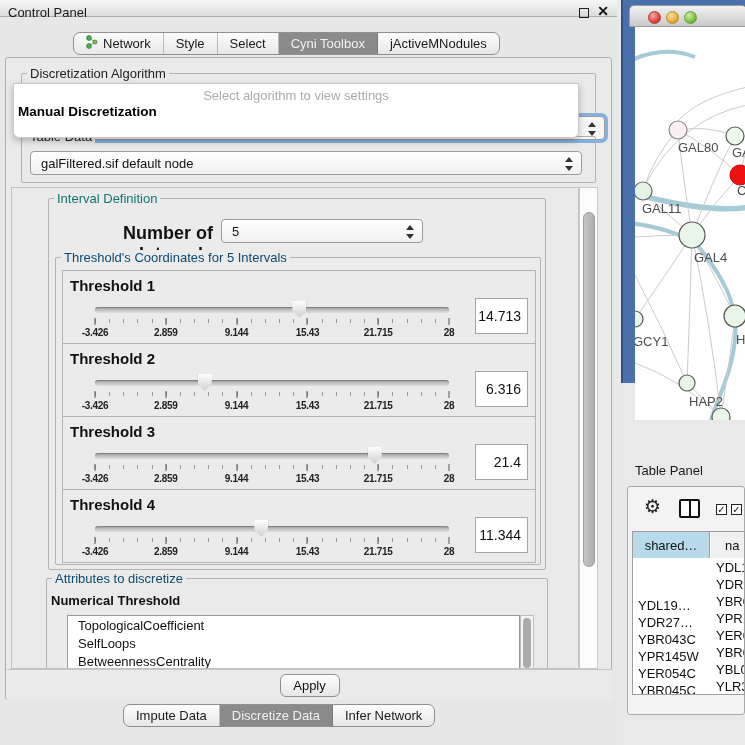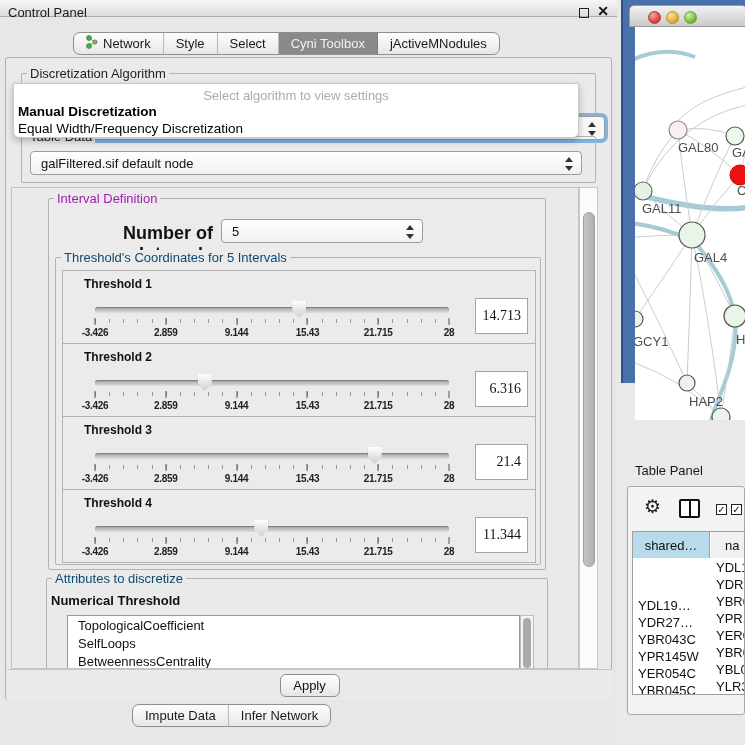--- a/index.html
+++ b/index.html
@@ -15,29 +15,29 @@
   #cp-close { position:absolute; right:8px; top:3px; font-size:14px; font-weight:bold; color:#111; }
 
   
   .seg-bar { position:absolute; display:flex; border:1px solid #8F8F8F; border-radius:7px;
     overflow:hidden; background:linear-gradient(180deg,#FDFDFD,#E7E7E7); height:23px; }
   .seg { display:flex; align-items:center; padding:0 12px; font-size:13px; color:#1A1A1A;
     border-right:1px solid #B9B9B9; white-space:nowrap; }
   .seg:last-child { border-right:none; }
   .seg.sel { background:#8A8A8A; color:#F1F1EF; border-right-color:#7B7B7B; }
   #top-tabs { left:73px; top:32px; }
-  #bottom-tabs { left:132px; top:704px; }
+  #bottom-tabs { left:123px; top:704px; }
 
   #cp-main { position:absolute; left:5px; top:57px; width:607px; height:643px;
     background:#EAEAEA; border:1px solid #AFAFAF; border-radius:3px; }
 
   .group { position:absolute; border:1px solid #B3B3B3; border-radius:2px; }
   .legend { position:absolute; top:-8px; left:5px; background:#EAEAEA; padding:0 3px;
     font-size:13px; line-height:15px; white-space:nowrap; }
-  .legend.green { color:#a21caf; }
+  .legend.green { color:#0f766e; }
   .legend.blue  { color:#0c4a6e; }
   .legend.dark  { color:#222; }
 
   .combo { position:absolute; height:24px; background:linear-gradient(180deg,#FFFFFF,#F1F1F1);
     border:1px solid #9C9C9C; border-radius:4px; font-size:13px; display:flex; align-items:center;
     padding:0 22px 0 10px; }
   .spinner { position:absolute; right:8px; top:4px; width:9px; height:16px; }
   .spinner:before, .spinner:after { content:""; position:absolute; left:1px; border-left:4px solid transparent;
     border-right:4px solid transparent; }
   .spinner:before { top:1px; border-bottom:5px solid #333; }
@@ -57,36 +57,36 @@
   #viewport { position:absolute; left:5px; top:129px; width:568px; height:482px;
     border:1px solid #C2C2C2; background:#EAEAEA; overflow:hidden; }
   #vp-scroll { position:absolute; left:573px; top:129px; width:19px; height:482px;
     background:#FCFCFC; border:1px solid #C9C9C9; }
   #vp-thumb { position:absolute; left:2.5px; top:24px; width:12px; height:355px; border-radius:6px;
     background:linear-gradient(90deg,#C6C6C6,#AFAFAF); border:1px solid #9D9D9D; }
 
   
   .thr-row { position:relative; width:474px; height:74px; border:1px solid #B3B3B3;
     margin-top:-1px; background:#EBEBEB; }
-  .thr-title { position:absolute; left:21px; top:6px; font-size:12px; font-weight:bold; }
+  .thr-title { position:absolute; left:7px; top:6px; font-size:15px; font-weight:bold; }
   .slider-zone { position:absolute; left:32px; top:28px; width:354px; height:42px; }
   .track { position:absolute; left:0; top:8px; width:100%; height:6px; border-radius:3px;
     background:linear-gradient(180deg,#9F9F9F,#E0E0E0); box-shadow:inset 0 1px 1px rgba(0,0,0,.25); }
   .thumb { position:absolute; top:2px; width:14px; height:17px; transform:translateX(-50%);
     background:linear-gradient(180deg,#FEFEFE,#CFCFCF);
     clip-path:polygon(0 0,100% 0,100% 58%,50% 100%,0 58%);
     filter:drop-shadow(0 0 1px #7C7C7C); }
   .ticks { position:absolute; left:0; top:20px; width:100%; height:6px;
     background:repeating-linear-gradient(90deg,#999 0 1px,transparent 1px 14.16px); height:4px; }
   .mtick { position:absolute; top:19px; width:1px; height:7px; background:#555; transform:translateX(-.5px); }
   .slabel { position:absolute; top:28px; transform:translateX(-50%); font-size:10px; font-weight:bold;
     color:#222; letter-spacing:-.3px; white-space:nowrap; }
   .value-box { position:absolute; left:412px; top:27px; width:53px; height:36px; background:#FFF;
     border:1px solid #A5A5A5; font-size:14px; display:flex; align-items:center; justify-content:flex-end;
-    padding-right:6px;font-family:Liberation Serif, serif; }
+    padding-right:6px; }
 
   
   #attr-list { position:absolute; left:20px; top:36px; width:453px; height:120px; background:#FFF;
     border:1px solid #9A9A9A; font-size:13px; overflow:hidden; }
   #attr-list .li { padding:2px 0 1px 10px; }
   #attr-scroll { position:absolute; left:473px; top:36px; width:14px; height:120px;
     background:#F4F4F4; border:1px solid #BDBDBD; }
   #attr-thumb { position:absolute; left:2px; top:2px; width:8px; height:50px; border-radius:4px; background:#ABABAB; }
 
   #apply-bar { position:absolute; left:1px; top:611px; width:605px; height:31px;
@@ -173,21 +173,20 @@
     <div class="group" style="left:15px; top:15px; width:575px; height:61px;">
       <span class="legend dark">Discretization Algorithm</span>
       <div class="combo" id="algo-combo">
         <span class="spinner"></span>
       </div>
     </div>
 
     <div id="algo-popup">
       <div class="ghost">Select algorithm to view settings</div>
       <div class="item b">Manual Discretization</div>
-      <div class="item">Equal Width/Frequency Discretization</div>
     </div>
 
     <div class="group" style="left:15px; top:78px; width:575px; height:47px;">
       <span class="legend dark">Table Data</span>
       <div class="combo" style="left:8px; top:14px; width:552px;">
         <span>galFiltered.sif default node</span>
         <span class="spinner"></span>
       </div>
     </div>
 
@@ -319,20 +318,23 @@
 
     <div id="apply-bar">
       <div id="apply-btn">Apply</div>
     </div>
   </div>
 
   <div class="seg-bar" id="bottom-tabs">
     <div class="seg">
         <span>Impute Data</span>
       </div>
+    <div class="seg sel">
+        <span>Discretize Data</span>
+      </div>
     <div class="seg">
         <span>Infer Network</span>
       </div>
   </div>
 </div>
 
 <div id="net-window">
   <div id="net-titlebar">
     <span class="light r"></span>
     <span class="light y"></span>

